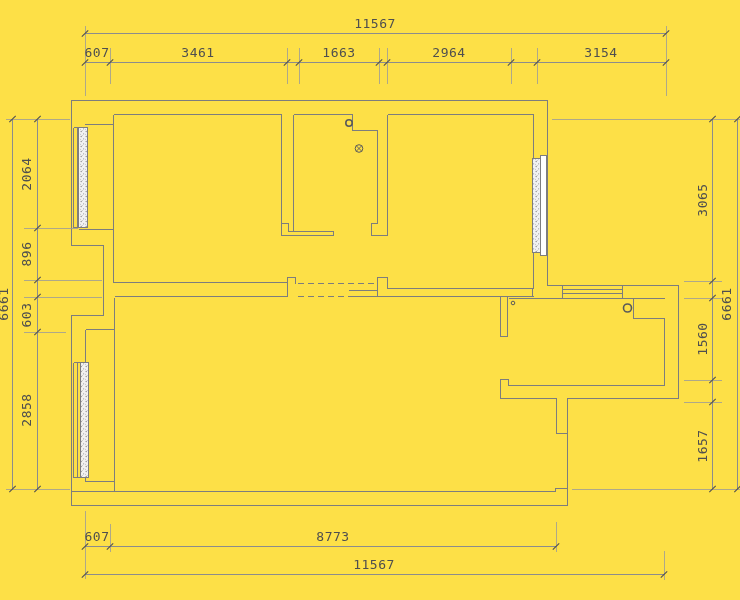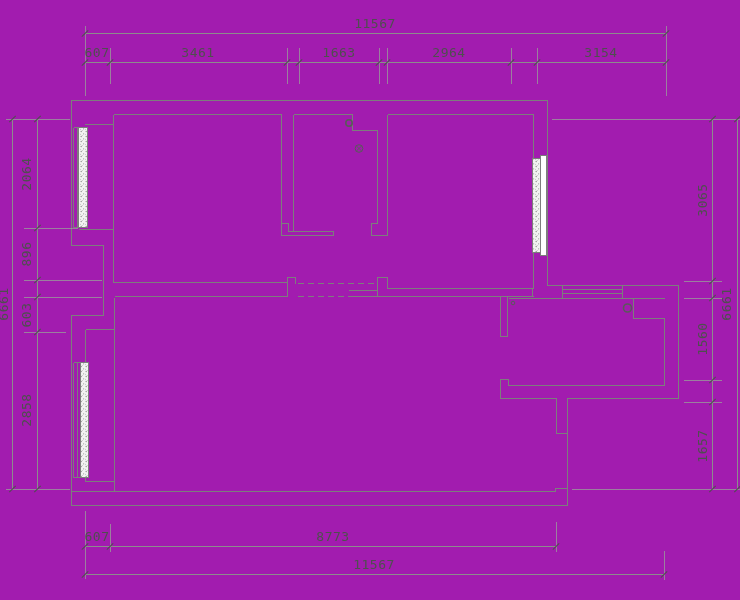--- a/index.html
+++ b/index.html
@@ -1,16 +1,16 @@
 <!DOCTYPE html>
 <html><head>
 <meta charset="utf-8">
 <style>
   html,body{margin:0;padding:0;background:#ffffff;}
-  #stage{position:relative;width:740px;height:600px;background:#a21caf;overflow:hidden;
+  #stage{position:relative;width:740px;height:600px;background:#fde047;overflow:hidden;
          font-family:"DejaVu Sans Mono","Liberation Mono",monospace;}
   svg{display:block;}
   .wall{stroke:#7d7d7d;stroke-width:1;fill:none;}
   .dimline{stroke:#8c8c8c;stroke-width:1;fill:none;}
   .extline{stroke:#9a9a9a;stroke-width:0.8;fill:none;}
   .tick{stroke:#4f4f4f;stroke-width:1.1;fill:none;}
   .dashed{stroke-dasharray:6 4;}
   .dimtext{fill:#4f4f4f;font-size:13px;letter-spacing:0.5px;}
   .symb{stroke:#5a5a5a;fill:none;}
 </style>

